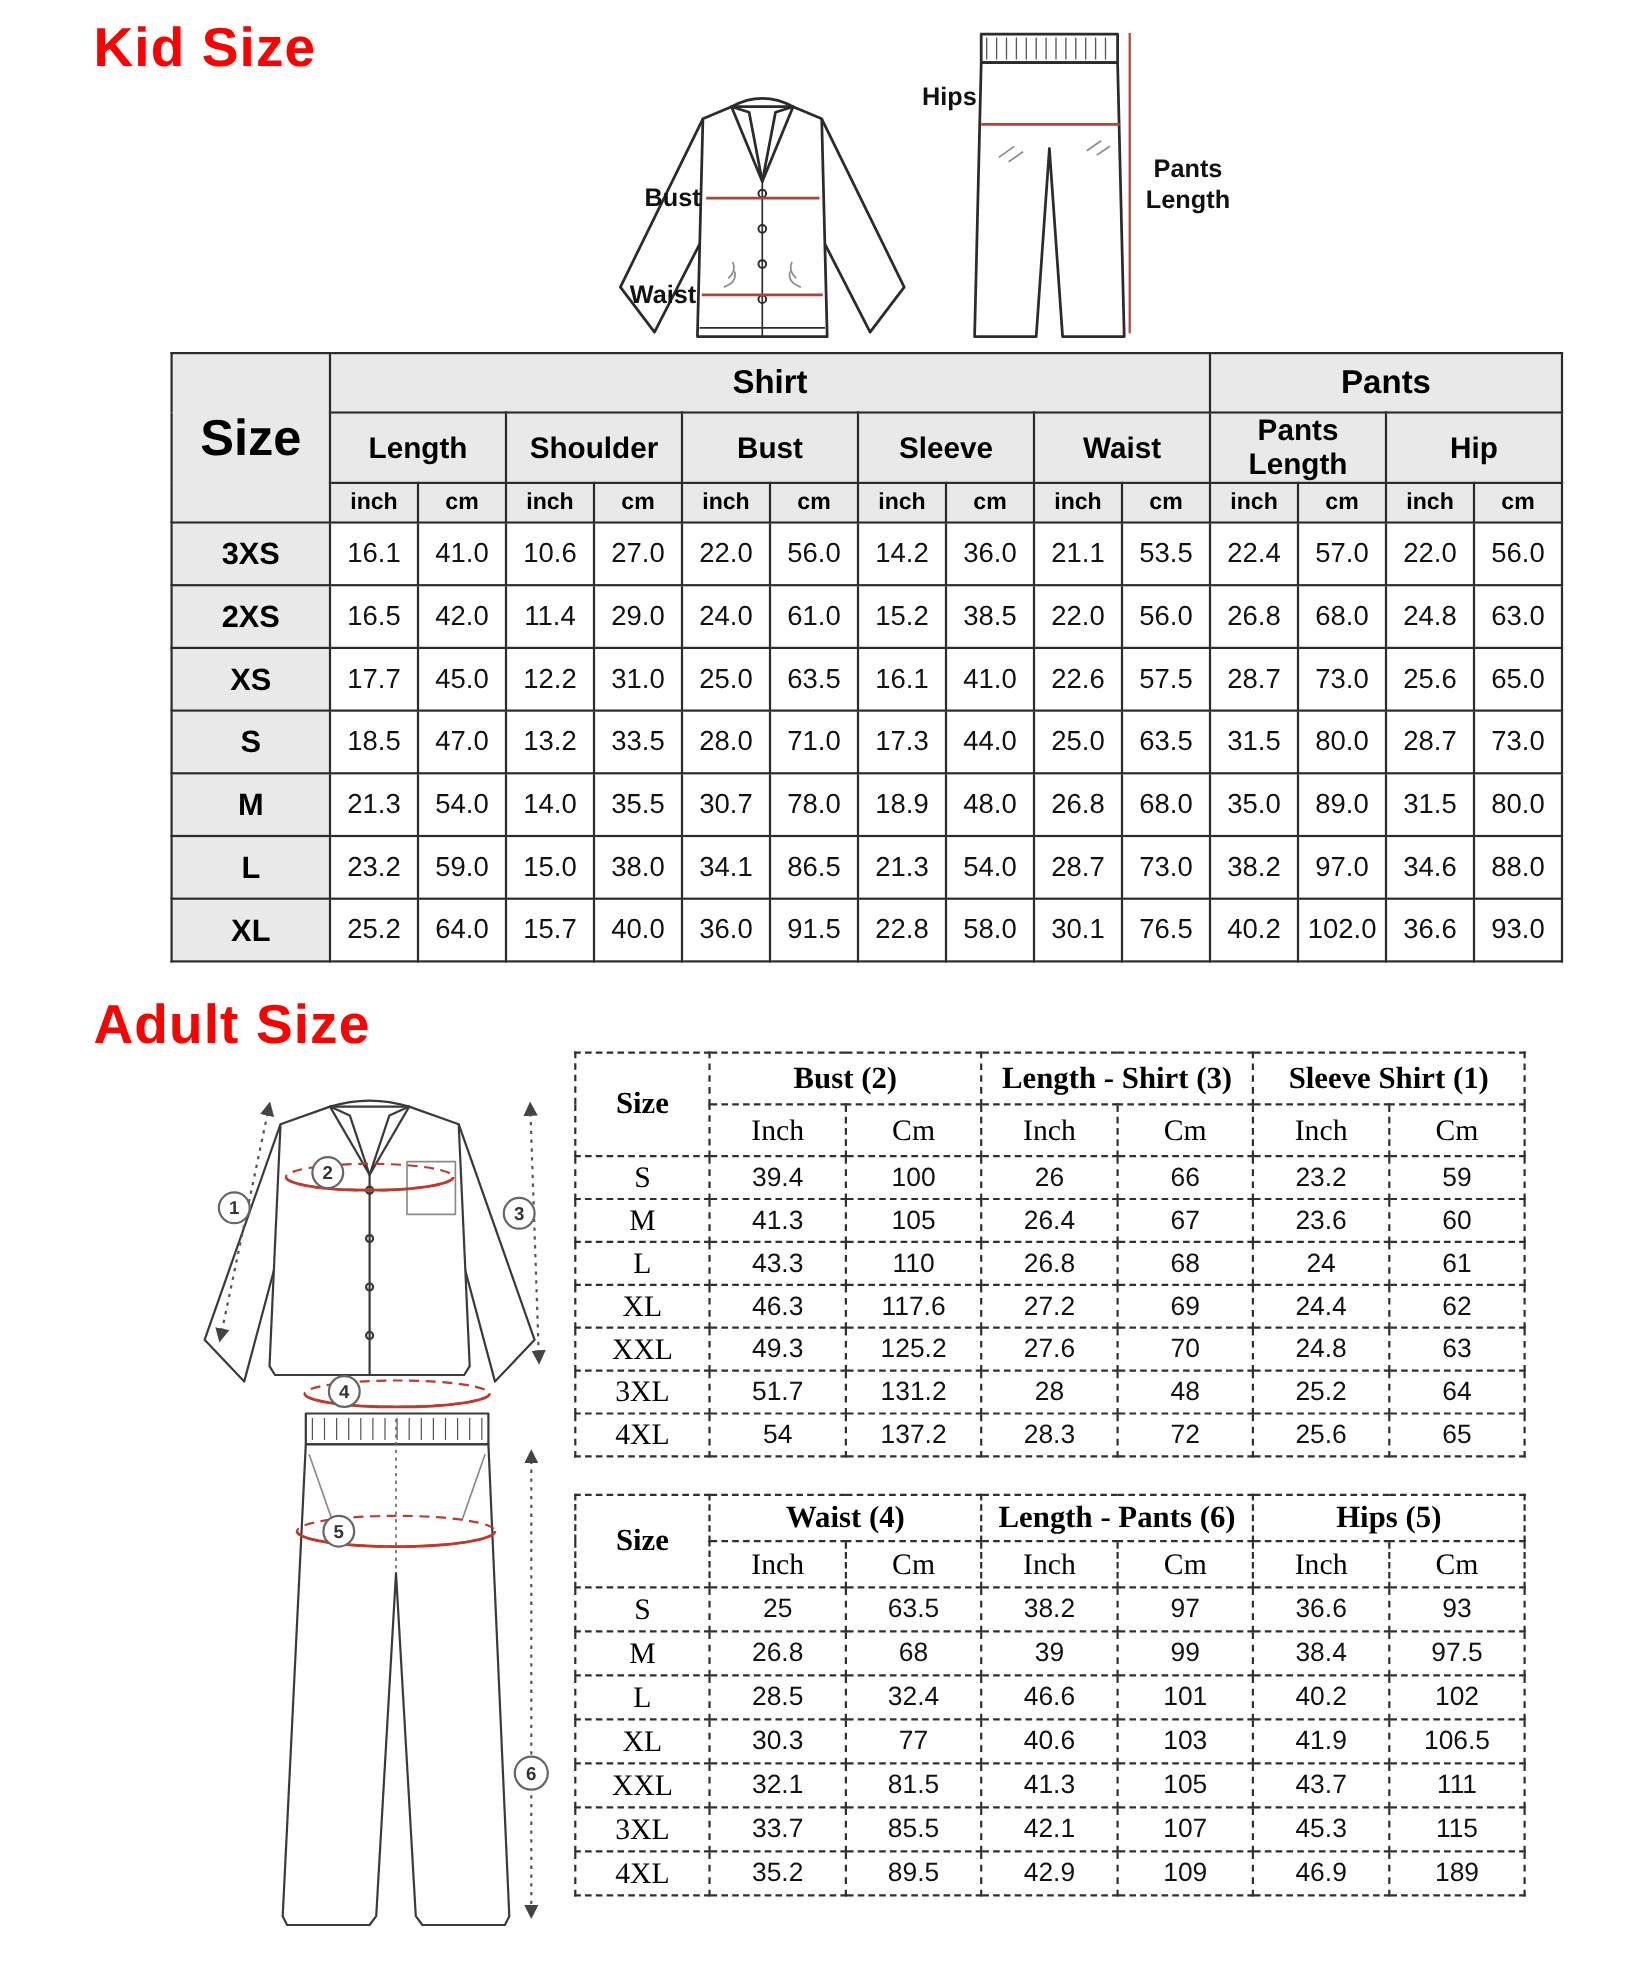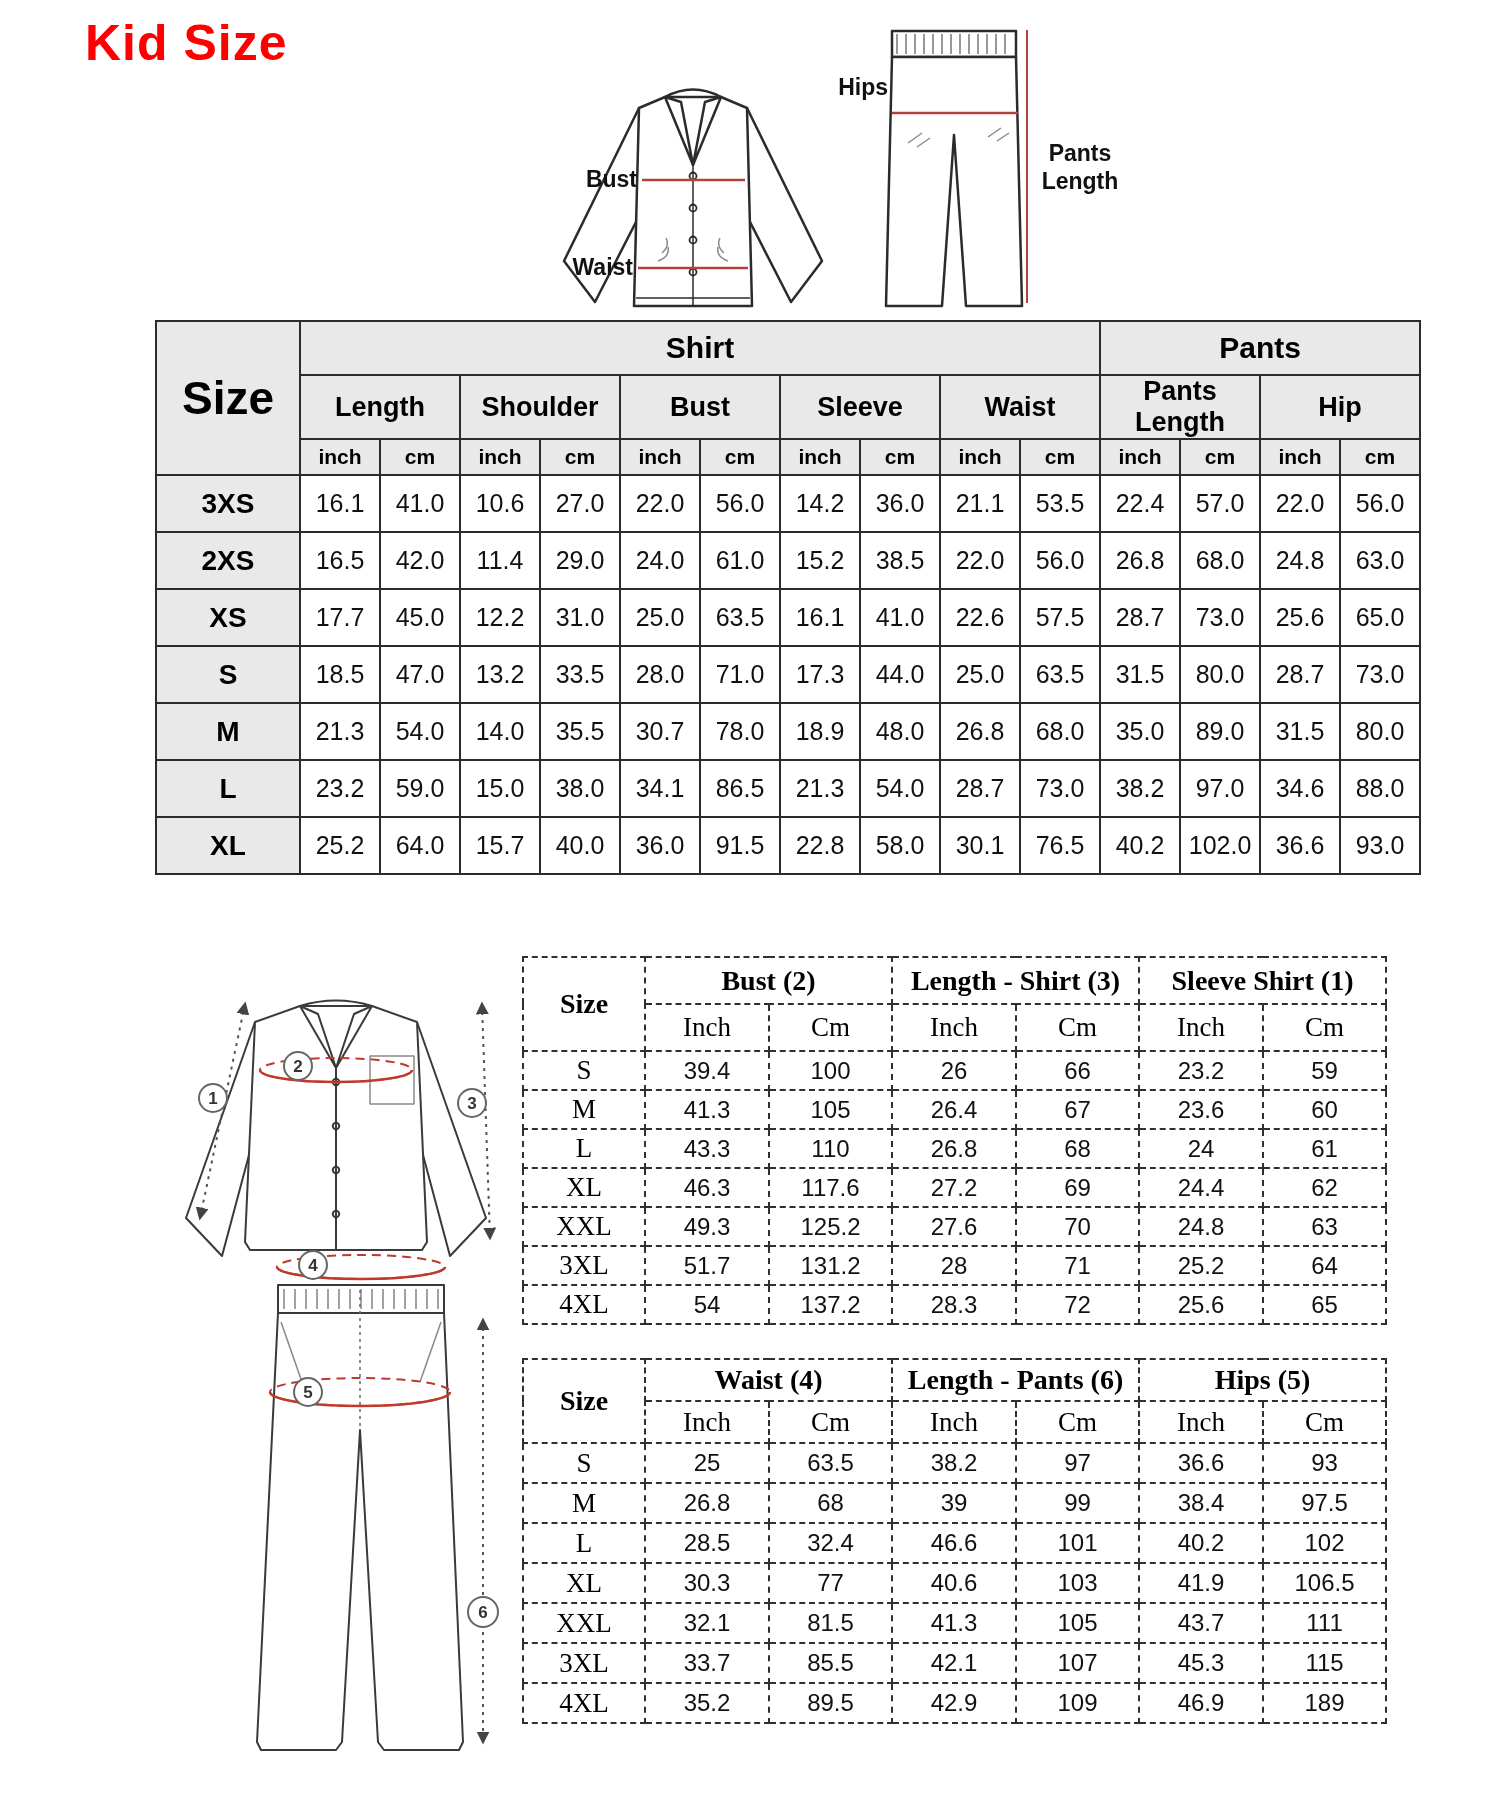--- a/index.html
+++ b/index.html
@@ -266,20 +266,21 @@
           <td>30.1</td>
           <td>76.5</td>
           <td>40.2</td>
           <td>102.0</td>
           <td>36.6</td>
           <td>93.0</td>
         </tr>
       </tbody>
   </table>
 
+  <div id="adult-title" class="sec-title">Adult Size</div>
 
   <svg id="adult-diagram" width="380" height="770" viewBox="0 0 380 770">
     <defs>
       <marker id="arrow" viewBox="0 0 10 10" refX="8" refY="5" markerWidth="6.5" markerHeight="6.5" orient="auto-start-reverse">
         <path d="M0,0 L10,5 L0,10 Z" fill="#444"></path>
       </marker>
     </defs>
 
     <g stroke="#3a3a3a" stroke-width="2" fill="#fff" stroke-linejoin="round">
       <path d="M105,32 L36,228 L72,266 L103,150"></path>
@@ -414,21 +415,21 @@
           <td>27.6</td>
           <td>70</td>
           <td>24.8</td>
           <td>63</td>
         </tr>
         <tr>
           <th class="a-row-label">3XL</th>
           <td>51.7</td>
           <td>131.2</td>
           <td>28</td>
-          <td>71</td>
+          <td>48</td>
           <td>25.2</td>
           <td>64</td>
         </tr>
         <tr>
           <th class="a-row-label">4XL</th>
           <td>54</td>
           <td>137.2</td>
           <td>28.3</td>
           <td>72</td>
           <td>25.6</td>

